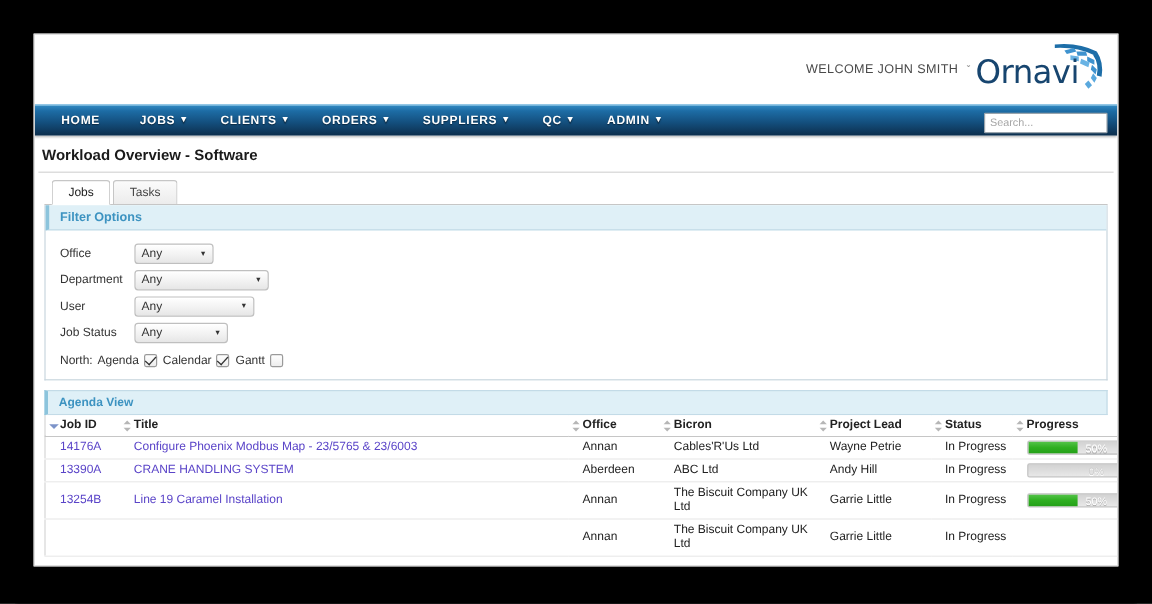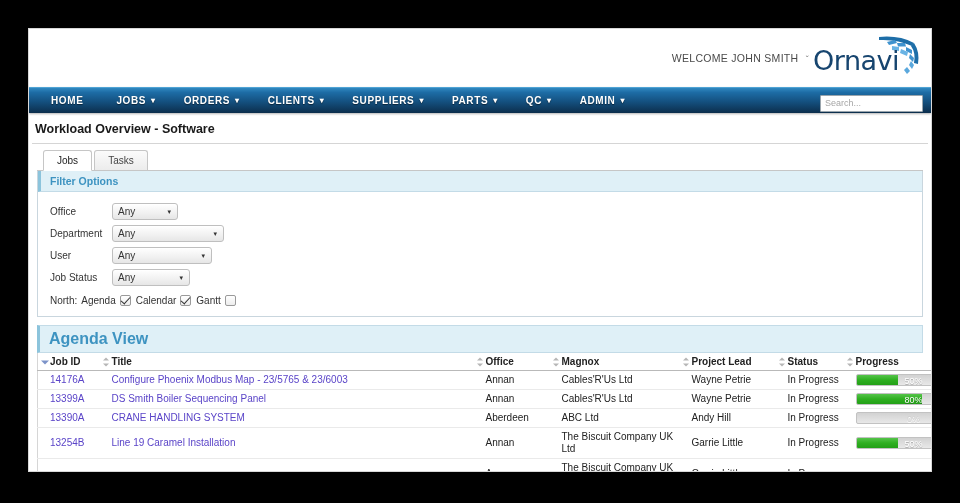--- a/index.html
+++ b/index.html
@@ -235,21 +235,21 @@
     transform: rotate(42deg);
   }
 
   
   .agenda-wrap { margin-top: 8px; }
   .agenda-head {
     background: #dff0f7;
     border: 1px solid #c3dbe7;
     border-left: 3px solid #8cc4dc;
     padding: 4px 0 4px 9px;
-    font-size: 16px;
+    font-size: 10px;
     font-weight: bold;
     color: #3d93c1;
   }
 
   table.grid {
     width: 100%;
     border-collapse: collapse;
     font-size: 10px;
     table-layout: fixed;
     border-left: 1px solid #d6d6d6;
@@ -367,30 +367,27 @@
 
     <div class="navbar">
       <div class="nav-items">
         <div class="nav-item">
           <span>HOME</span><span class="nv-caret"></span>
         </div>
         <div class="nav-item">
           <span>JOBS</span><span class="nv-caret">▾</span>
         </div>
         <div class="nav-item">
+          <span>CLIENTS</span><span class="nv-caret">▾</span>
+        </div>
+        <div class="nav-item">
           <span>ORDERS</span><span class="nv-caret">▾</span>
         </div>
         <div class="nav-item">
-          <span>CLIENTS</span><span class="nv-caret">▾</span>
-        </div>
-        <div class="nav-item">
           <span>SUPPLIERS</span><span class="nv-caret">▾</span>
-        </div>
-        <div class="nav-item">
-          <span>PARTS</span><span class="nv-caret">▾</span>
         </div>
         <div class="nav-item">
           <span>QC</span><span class="nv-caret">▾</span>
         </div>
         <div class="nav-item">
           <span>ADMIN</span><span class="nv-caret">▾</span>
         </div>
       </div>
       <div class="search-wrap">
         <input class="search-input" type="text" placeholder="Search..." style="">
@@ -492,21 +489,21 @@
                     <i class="up"></i>
                     <i class="dn"></i>
                   </span>
                 <span>Office</span>
               </th>
               <th>
                 <span class="si">
                     <i class="up"></i>
                     <i class="dn"></i>
                   </span>
-                <span>Magnox</span>
+                <span>Bicron</span>
               </th>
               <th>
                 <span class="si">
                     <i class="up"></i>
                     <i class="dn"></i>
                   </span>
                 <span>Project Lead</span>
               </th>
               <th>
                 <span class="si">
@@ -529,34 +526,20 @@
                 <td class="jid"><a>14176A</a></td>
                 <td class="ttl"><a>Configure Phoenix Modbus Map - 23/5765 &amp; 23/6003</a></td>
                 <td>Annan</td>
                 <td>Cables'R'Us Ltd</td>
                 <td>Wayne Petrie</td>
                 <td>In Progress</td>
                 <td>
                   <div class="bar">
                     <div class="fill" style="width: 50%;"></div>
                     <div class="txt">50%</div>
-                  </div>
-                </td>
-              </tr>
-              <tr>
-                <td class="jid"><a>13399A</a></td>
-                <td class="ttl"><a>DS Smith Boiler Sequencing Panel</a></td>
-                <td>Annan</td>
-                <td>Cables'R'Us Ltd</td>
-                <td>Wayne Petrie</td>
-                <td>In Progress</td>
-                <td>
-                  <div class="bar">
-                    <div class="fill" style="width: 80%;"></div>
-                    <div class="txt">80%</div>
                   </div>
                 </td>
               </tr>
               <tr>
                 <td class="jid"><a>13390A</a></td>
                 <td class="ttl"><a>CRANE HANDLING SYSTEM</a></td>
                 <td>Aberdeen</td>
                 <td>ABC Ltd</td>
                 <td>Andy Hill</td>
                 <td>In Progress</td>

